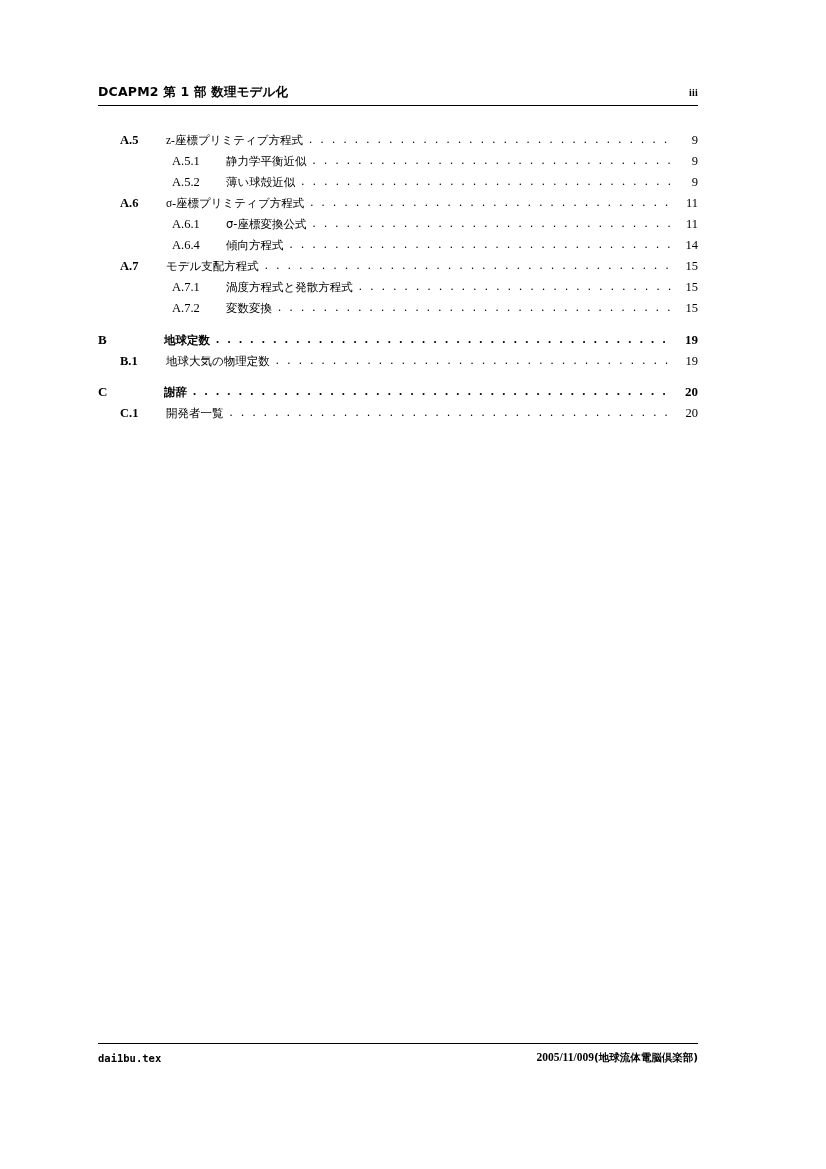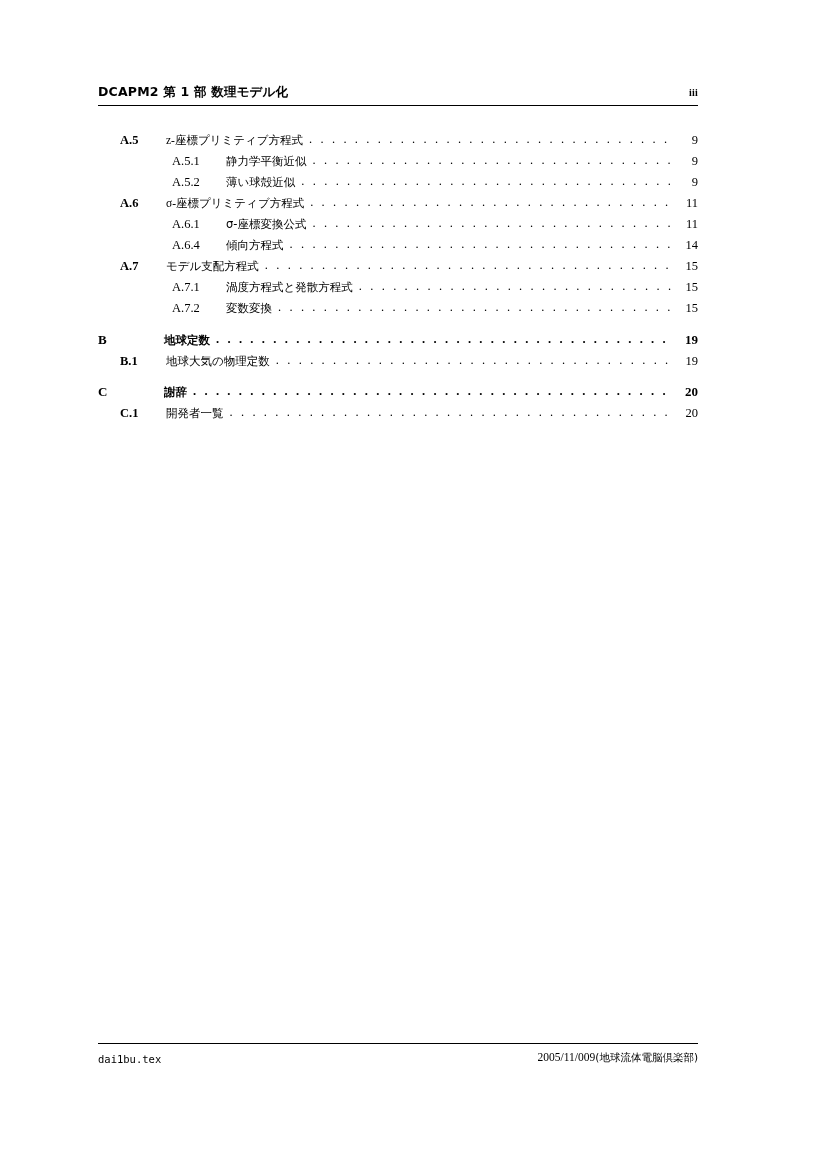--- a/index.html
+++ b/index.html
@@ -100,22 +100,23 @@
   .footer {
     position: absolute;
     left: 98px;
     top: 1043px;
     width: 600px;
   }
   .footer .rule { margin-bottom: 7px; }
   .footer-row {
     display: flex;
     justify-content: space-between;
-    align-items: flex-end;
+    align-items: center;
     font-size: 11.5px;
+    font-weight: bold;
   }
   .mono { font-family: "DejaVu Sans Mono", monospace; font-size: 10.5px; }
   .foot-right { font-family: "Liberation Serif", serif; font-size: 11.5px; margin-left: 44px; }
   .foot-right .jpf { font-family: "DejaVu Sans", sans-serif; font-size: 10.5px; }
 </style>
 </head>
 <body>
 
 <div class="page">
 

